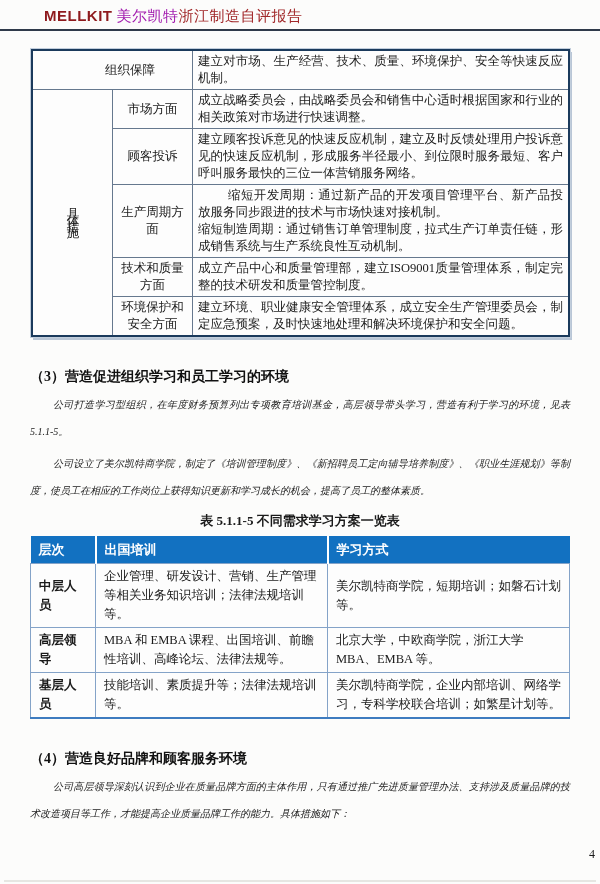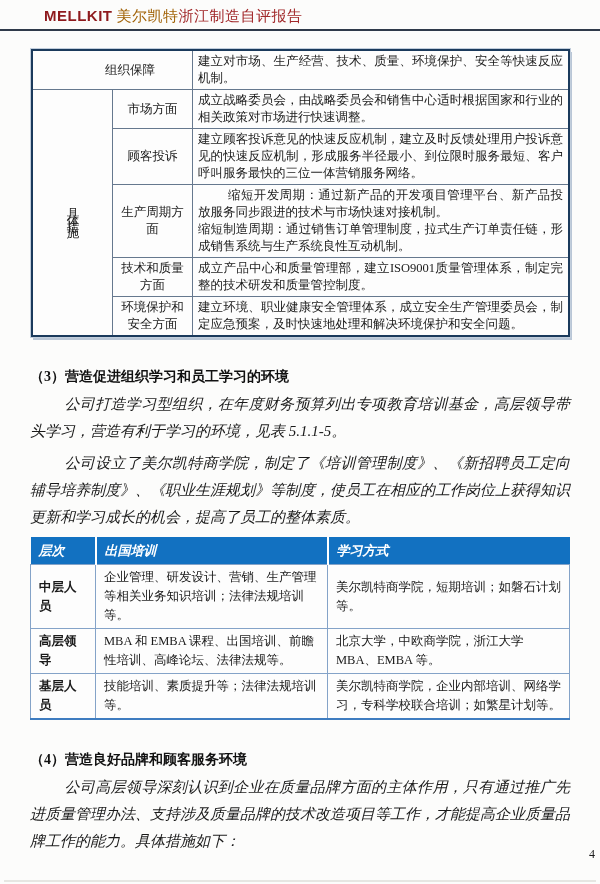--- a/index.html
+++ b/index.html
@@ -15,21 +15,21 @@
   }
   
   .doc-header{
     padding:7px 12px 3px 12px;
     border-bottom:2px solid #2f3a4a;
     font-family:"Liberation Sans","DejaVu Sans",sans-serif;
     font-size:15px;
     letter-spacing:.5px;
   }
   .brand{color:#8e1a1d;font-weight:bold;margin-right:4px;margin-left:32px;}
-  .title-black{color:#a16207;}
+  .title-black{color:#a21caf;}
   .title-red{color:#a1282a;}
   
   .measures-wrap{
     margin:18px 30px 0 31px;
   }
   table.measures{
     width:539px;
     border-collapse:collapse;
     table-layout:fixed;
     border:2px solid #1b3a5c;
@@ -56,21 +56,21 @@
   .indent-first{text-indent:2.4em;}
   
   .section-heading{
     margin:31px 30px 0 30px;
     font-size:14px;
     font-weight:bold;
     color:#111;
   }
   .para{
     margin:5px 30px 0 30px;
-    font-size:15px;
+    font-size:10px;
     line-height:27px;
     text-align:justify;
     text-indent:2.3em;
     font-style:italic;
   }
   
   .table-caption{
     margin:8px 0 0 0;
     text-align:center;
     font-size:13px;
@@ -86,21 +86,20 @@
     border-bottom:2px solid #3e7cc0;
   }
   table.learning th{
     background:#1271c1;
     color:#ffffff;
     font-weight:bold;
     text-align:left;
     padding:4px 8px;
     font-size:13px;
     border-right:2px solid #ffffff;
-    font-style:italic;
   }
   table.learning th:last-child{border-right:none;}
   table.learning td{
     border:1px solid #84a3c8;
     padding:3px 8px;
     vertical-align:middle;
     background:#fdfdfd;
   }
   td.level-cell{font-weight:bold;}
   
@@ -160,20 +159,21 @@
         <td class="cell-content">建立环境、职业健康安全管理体系，成立安全生产管理委员会，制定应急预案，及时快速地处理和解决环境保护和安全问题。</td>
       </tr>
     </tbody>
       </table>
   </div>
 
   <div class="section-heading">（3）营造促进组织学习和员工学习的环境</div>
   <p class="para">公司打造学习型组织，在年度财务预算列出专项教育培训基金，高层领导带头学习，营造有利于学习的环境，见表 5.1.1-5。</p>
   <p class="para">公司设立了美尔凯特商学院，制定了《培训管理制度》、《新招聘员工定向辅导培养制度》、《职业生涯规划》等制度，使员工在相应的工作岗位上获得知识更新和学习成长的机会，提高了员工的整体素质。</p>
 
+  <div class="table-caption">表 5.1.1-5 不同需求学习方案一览表</div>
   <table class="learning">
     <colgroup>
       <col style="width:65px;">
         <col style="width:232px;">
         <col>
     </colgroup>
     <thead>
       <tr>
         <th>层次</th>
         <th>出国培训</th>

